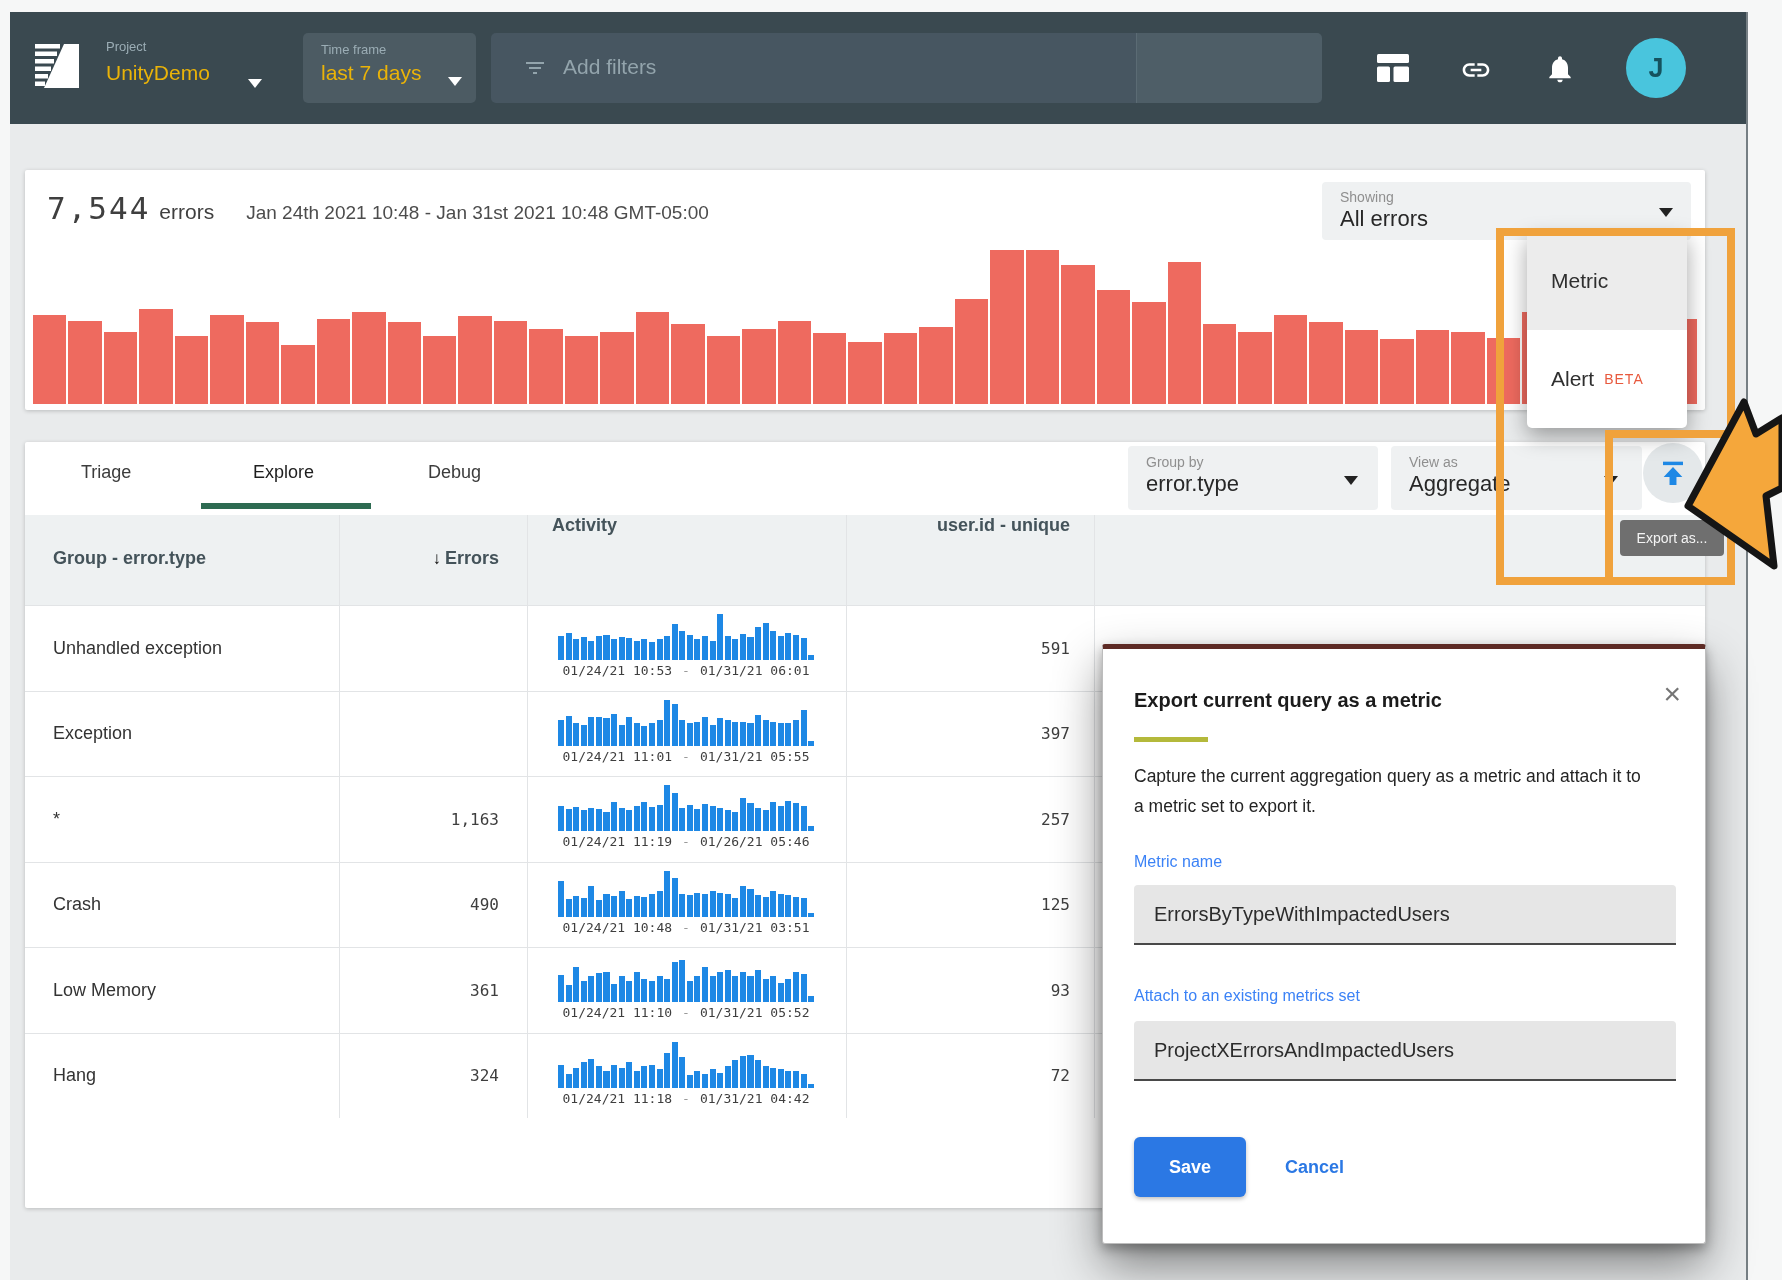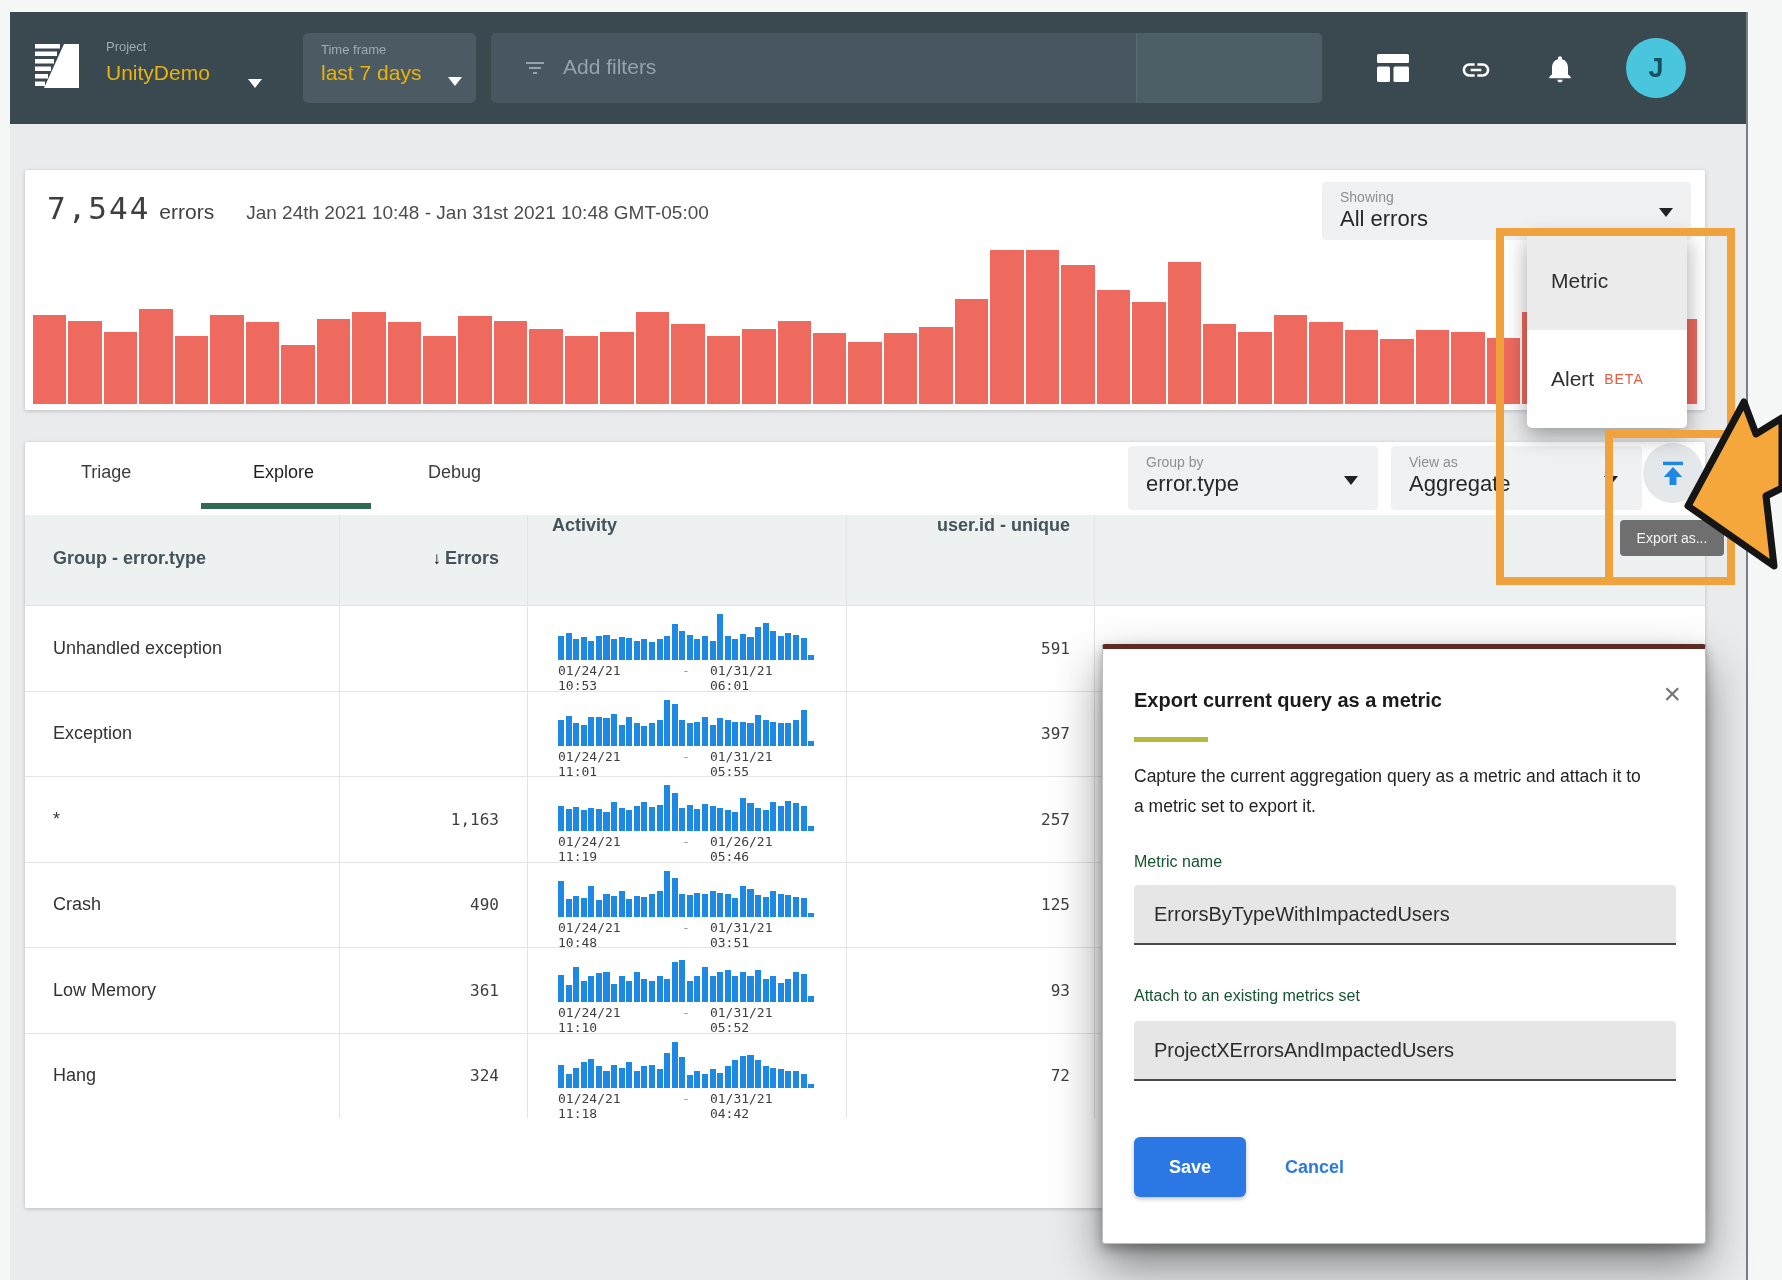--- a/index.html
+++ b/index.html
@@ -54,21 +54,21 @@
   .tbody{left:25px;top:605px;width:1468px;z-index:1;}
   .trow{position:relative;width:1680px;height:85.5px;border-top:1px solid #e2e4e6;box-sizing:border-box;background:#fff;}
   .c1{position:absolute;left:28px;top:0;height:100%;display:flex;align-items:center;font-size:18px;color:#333;}
   .c2{position:absolute;left:314px;width:160px;top:0;height:100%;display:flex;align-items:center;justify-content:flex-end;
       font-size:16px;color:#3e3e3e;font-family:"DejaVu Sans Mono",monospace;}
   .c3{position:absolute;left:533px;width:256px;top:8px;}
   .c4{position:absolute;left:821px;width:224px;top:0;height:100%;display:flex;align-items:center;justify-content:flex-end;
       font-size:16px;color:#3e3e3e;font-family:"DejaVu Sans Mono",monospace;}
   .spark{display:flex;align-items:flex-end;gap:1.5px;width:256px;height:46px;}
   .sbar{flex:1;background:#1e88e5;}
-  .dates{margin-top:3px;display:flex;justify-content:center;gap:20px;
+  .dates{margin-top:3px;display:flex;justify-content:center;gap:10px;
          font-family:"DejaVu Sans Mono",monospace;font-size:13px;color:#3e3e3e;}
   .dates .dash{color:#9a9a9a;}
 
   
   .menu{left:1527px;top:232px;width:160px;height:196px;background:#fff;border-radius:5px;z-index:30;
         box-shadow:0 8px 22px rgba(0,0,0,.35);}
   .menu-item{height:98px;display:flex;align-items:center;padding-left:24px;font-size:21px;color:#2f2f2f;}
   .menu-item.hl{background:#ececec;border-radius:5px 5px 0 0;}
   .beta{font-size:14px;color:#e8593d;margin-left:10px;letter-spacing:1px;}
 
@@ -87,21 +87,21 @@
   .oarrow{left:1678px;top:388px;z-index:45;}
 
   
   .modal{left:1102px;top:644px;width:604px;height:600px;background:#fff;z-index:50;border-radius:3px;
          border:1px solid #bdbdbd;border-top:5px solid #5d2a24;box-sizing:border-box;
          box-shadow:0 22px 48px rgba(0,0,0,.45),0 5px 12px rgba(0,0,0,.3);}
   .m-title{left:31px;top:40px;font-size:20px;font-weight:bold;color:#1b1b1b;}
   .m-close{right:24px;top:30px;font-size:30px;color:#757575;line-height:30px;cursor:default;}
   .m-olive{left:31px;top:88px;width:74px;height:5px;background:#b4b93b;}
   .m-desc{left:31px;top:112px;width:512px;font-size:17.5px;line-height:30px;color:#242424;}
-  .m-label{font-size:16px;color:#14532d;}
+  .m-label{font-size:16px;color:#3b82f6;}
   .m-input{left:31px;width:542px;height:60px;background:#e6e6e6;border:none;border-bottom:2px solid #494949;
            border-radius:4px 4px 0 0;font-size:20px;color:#2c2c2c;padding:0 0 0 20px;
            font-family:"Liberation Sans",sans-serif;box-sizing:border-box;}
   .m-save{left:31px;top:488px;width:112px;height:60px;background:#2b78e4;border:none;border-radius:6px;
           color:#fff;font-size:18px;font-weight:bold;box-shadow:0 2px 4px rgba(0,0,0,.25);}
   .m-cancel{left:182px;top:488px;height:60px;line-height:60px;font-size:18px;font-weight:bold;color:#2b78e4;}
 
   .sort-arrow{font-size:17px;margin-right:4px;}
 </style>
 </head>

